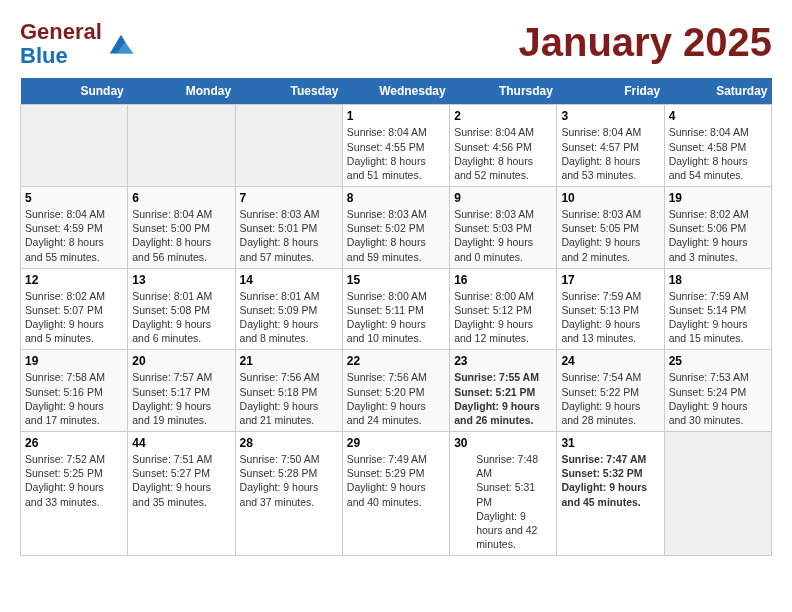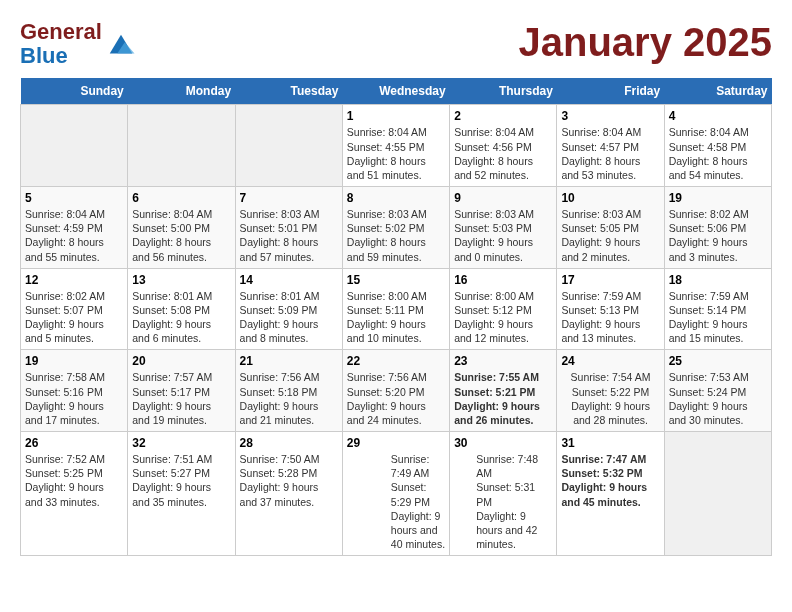--- a/index.html
+++ b/index.html
@@ -266,53 +266,53 @@
 Daylight: 9 hours and 24 minutes.</div>
         </td>
         <td>
           <span class="day-number">23</span>
           <div class="day-info" style="white-space: pre-line; font-weight: bold;">Sunrise: 7:55 AM
 Sunset: 5:21 PM
 Daylight: 9 hours and 26 minutes.</div>
         </td>
         <td>
           <span class="day-number">24</span>
-          <div class="day-info" style="white-space: pre-line; text-align: center;">Sunrise: 7:54 AM
+          <div class="day-info" style="white-space: pre-line;">Sunrise: 7:54 AM
 Sunset: 5:22 PM
 Daylight: 9 hours and 28 minutes.</div>
         </td>
         <td>
           <span class="day-number">25</span>
           <div class="day-info" style="white-space: pre-line;">Sunrise: 7:53 AM
 Sunset: 5:24 PM
 Daylight: 9 hours and 30 minutes.</div>
         </td>
       </tr>
       <tr>
         <td>
           <span class="day-number">26</span>
           <div class="day-info" style="white-space: pre-line;">Sunrise: 7:52 AM
 Sunset: 5:25 PM
 Daylight: 9 hours and 33 minutes.</div>
         </td>
         <td>
-          <span class="day-number">32</span>
+          <span class="day-number">44</span>
           <div class="day-info" style="white-space: pre-line;">Sunrise: 7:51 AM
 Sunset: 5:27 PM
 Daylight: 9 hours and 35 minutes.</div>
         </td>
         <td>
           <span class="day-number">28</span>
           <div class="day-info" style="white-space: pre-line;">Sunrise: 7:50 AM
 Sunset: 5:28 PM
 Daylight: 9 hours and 37 minutes.</div>
         </td>
         <td>
           <span class="day-number">29</span>
-          <div class="day-info" style="white-space: pre-line; margin-left: 44px;">Sunrise: 7:49 AM
+          <div class="day-info" style="white-space: pre-line;">Sunrise: 7:49 AM
 Sunset: 5:29 PM
 Daylight: 9 hours and 40 minutes.</div>
         </td>
         <td>
           <span class="day-number">30</span>
           <div class="day-info" style="white-space: pre-line; margin-left: 22px;">Sunrise: 7:48 AM
 Sunset: 5:31 PM
 Daylight: 9 hours and 42 minutes.</div>
         </td>
         <td>

